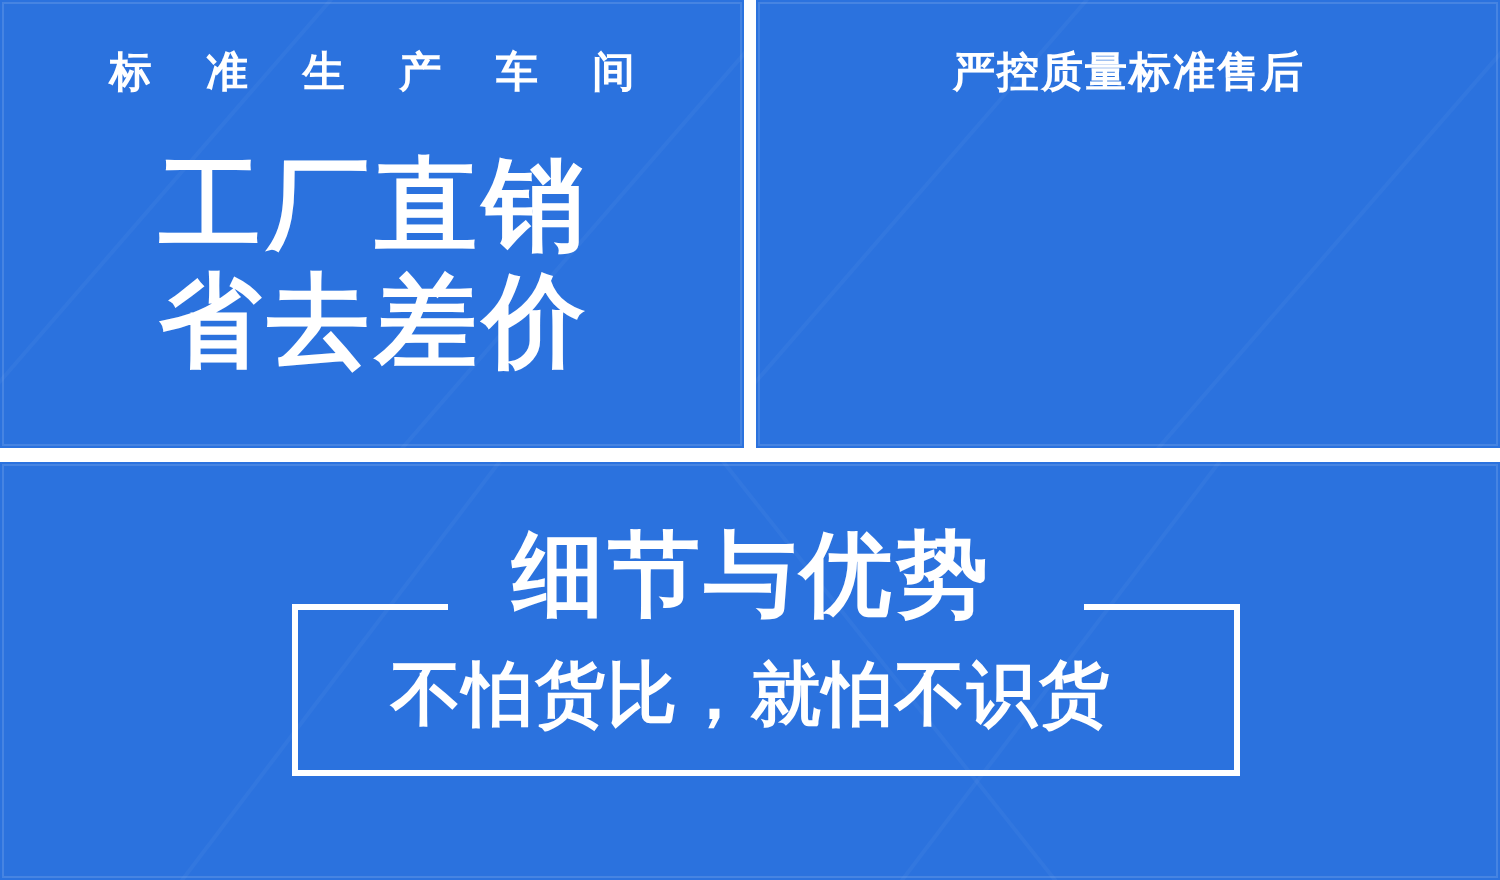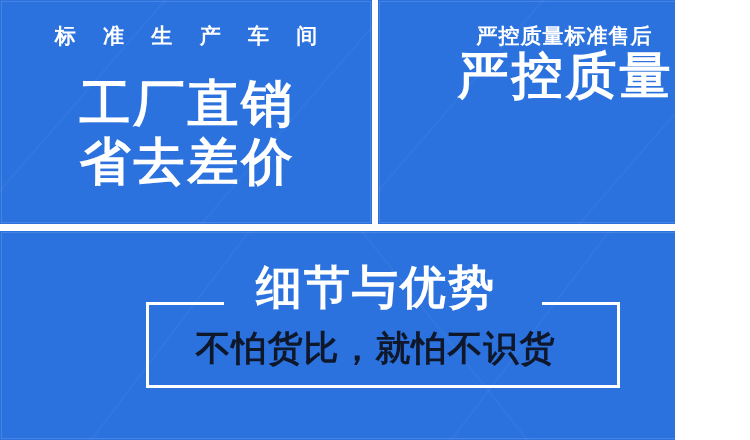--- a/index.html
+++ b/index.html
@@ -5,21 +5,21 @@
   html, body {
     margin: 0;
     padding: 0;
     background: #ffffff;
   }
   body {
     font-family: "DejaVu Sans", "Liberation Sans", sans-serif;
   }
   #banner {
     position: relative;
-    width: 675px;
+    width: 750px;
     height: 440px;
     background: #ffffff;
     overflow: hidden;
   }
 
   
   .panel {
     position: absolute;
     background: #2b72de;
     box-sizing: border-box;
@@ -120,21 +120,21 @@
     white-space: nowrap;
   }
 
   #feature-subtitle {
     position: absolute;
     z-index: 3;
     left: 0;
     right: 0;
     top: 98px;           
     text-align: center;
-    color: #0f172a;
+    color: #ffffff;
     font-size: 35px;
     font-weight: bold;
     line-height: 1.1;
     letter-spacing: 1px;
     text-indent: 1px;
     white-space: nowrap;
   }
 </style>
 </head>
 <body>
@@ -153,21 +153,20 @@
     </div>
   </div>
 
   <div class="panel" id="panel-right">
     <svg class="watermark" viewBox="0 0 372 224" preserveAspectRatio="none">
       <line x1="-60" y1="260" x2="200" y2="-40" stroke="#ffffff" stroke-opacity="0.07" stroke-width="2"></line>
       <line x1="170" y1="260" x2="430" y2="-40" stroke="#ffffff" stroke-opacity="0.07" stroke-width="2"></line>
     </svg>
     <div class="panel-inner">
       <div class="eyebrow" id="eyebrow-right">严控质量标准售后</div>
-      <div class="headline">严控质量</div>
     </div>
   </div>
 
   <div class="panel" id="panel-bottom">
     <svg class="watermark" viewBox="0 0 750 209" preserveAspectRatio="none">
       <line x1="280" y1="-40" x2="60" y2="250" stroke="#ffffff" stroke-opacity="0.07" stroke-width="2"></line>
       <line x1="330" y1="-40" x2="560" y2="250" stroke="#ffffff" stroke-opacity="0.07" stroke-width="2"></line>
       <line x1="640" y1="-40" x2="420" y2="250" stroke="#ffffff" stroke-opacity="0.07" stroke-width="2"></line>
     </svg>
 

